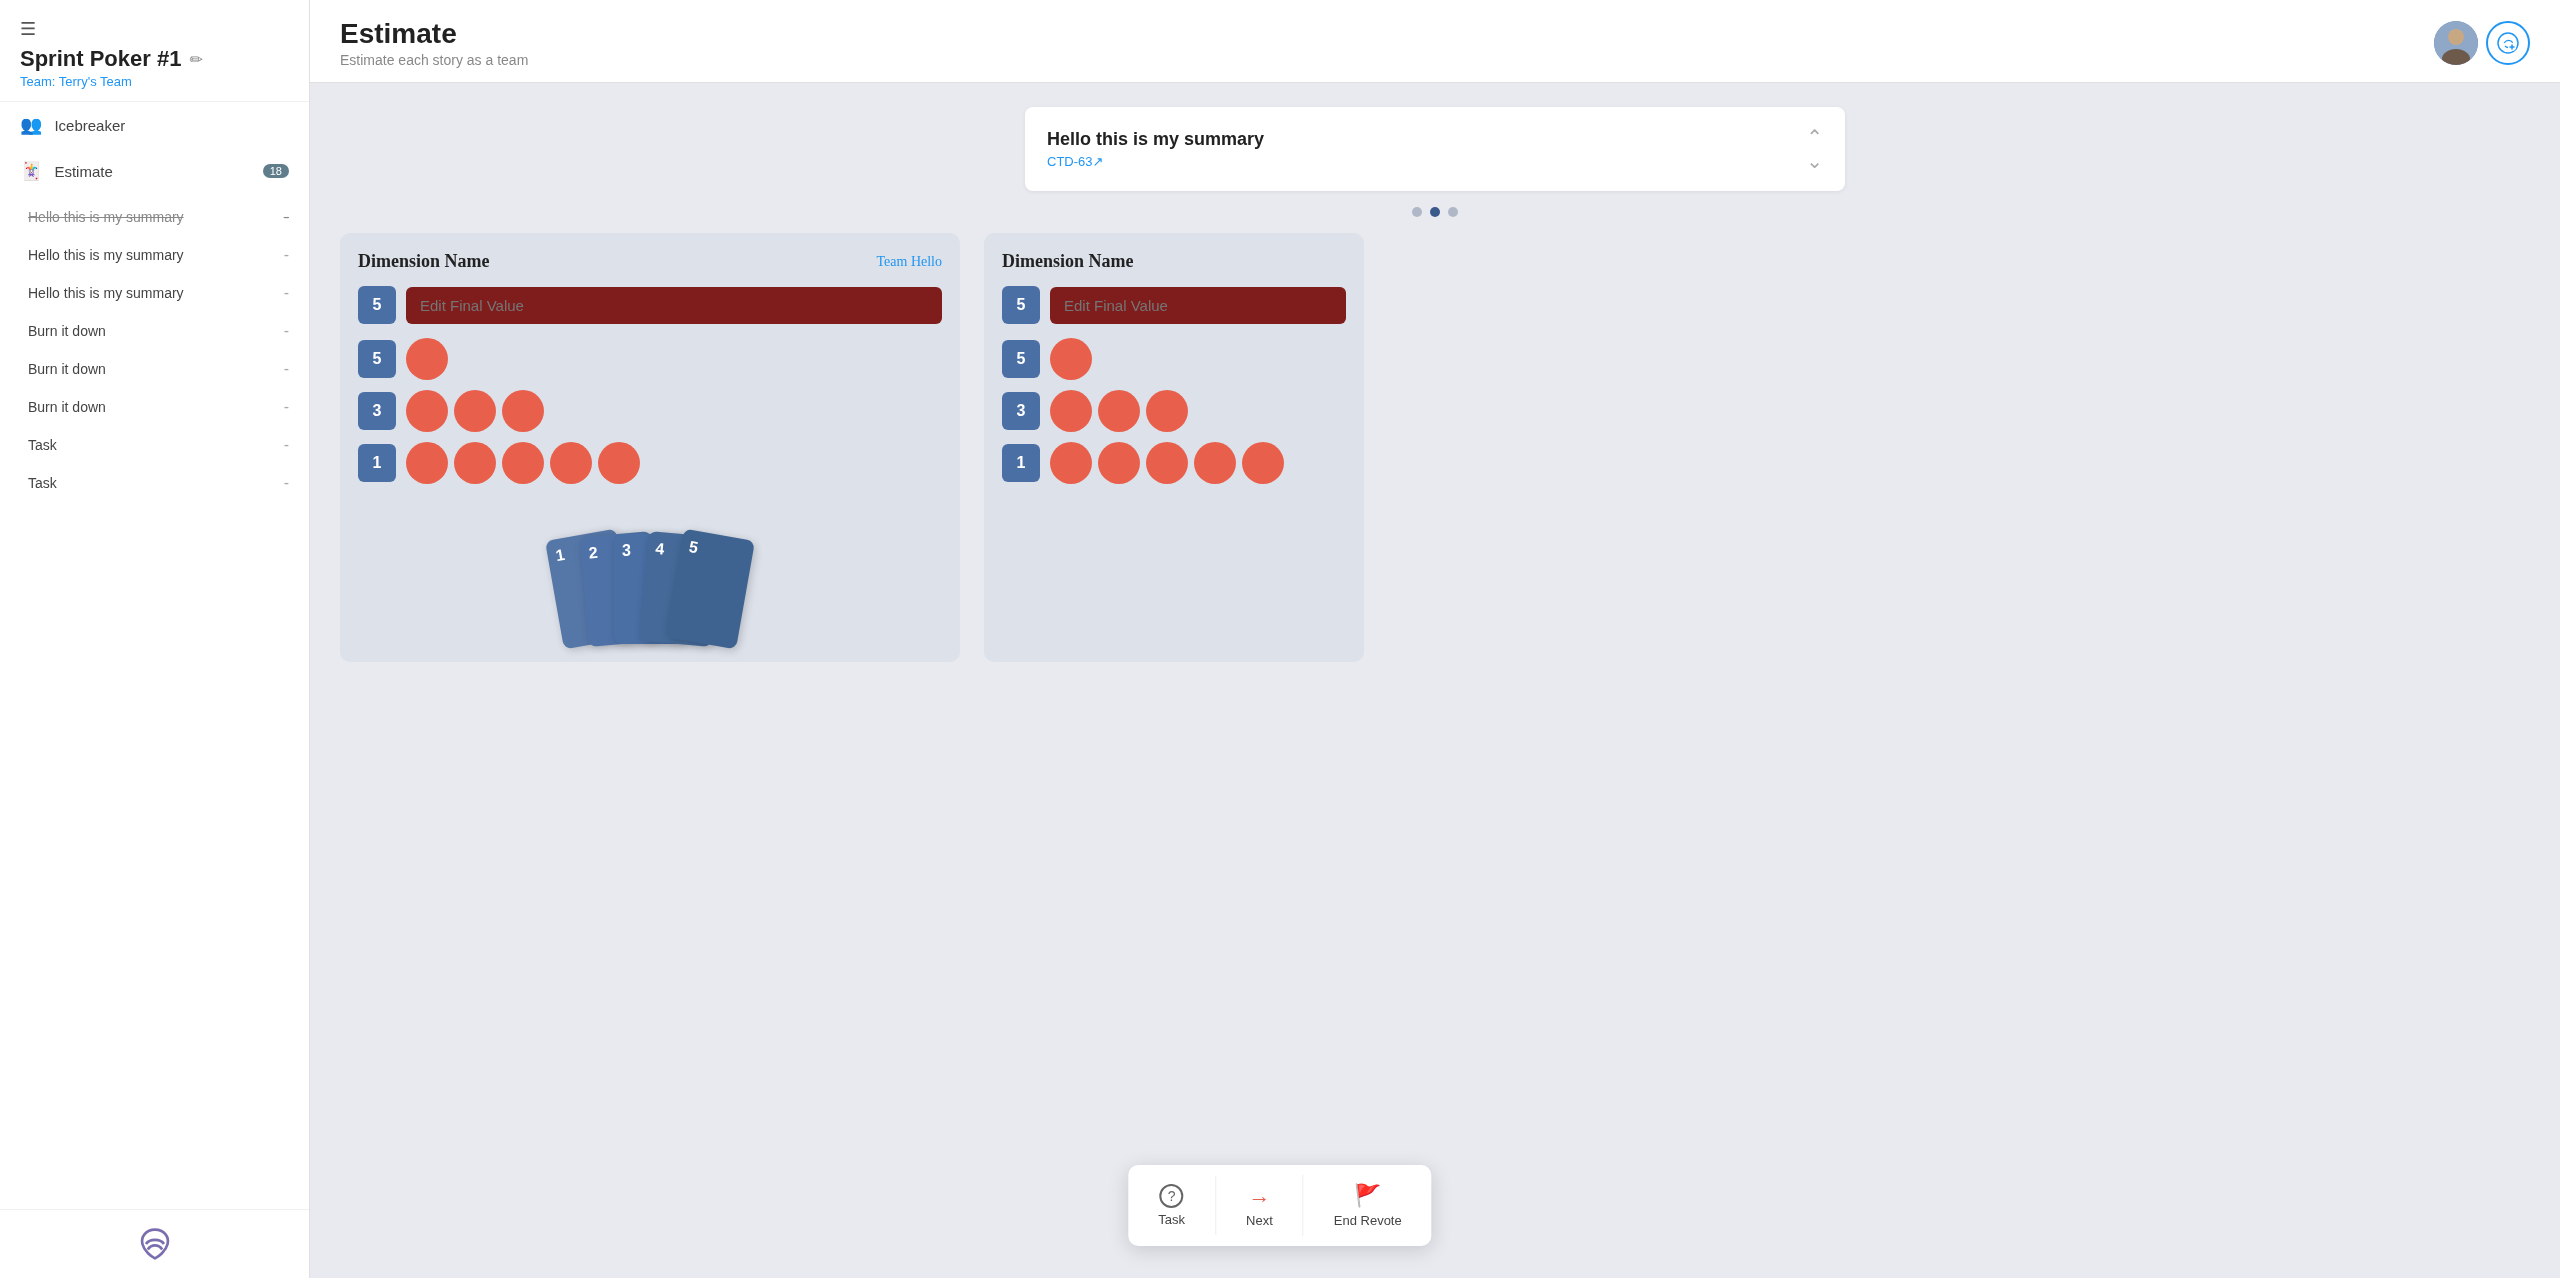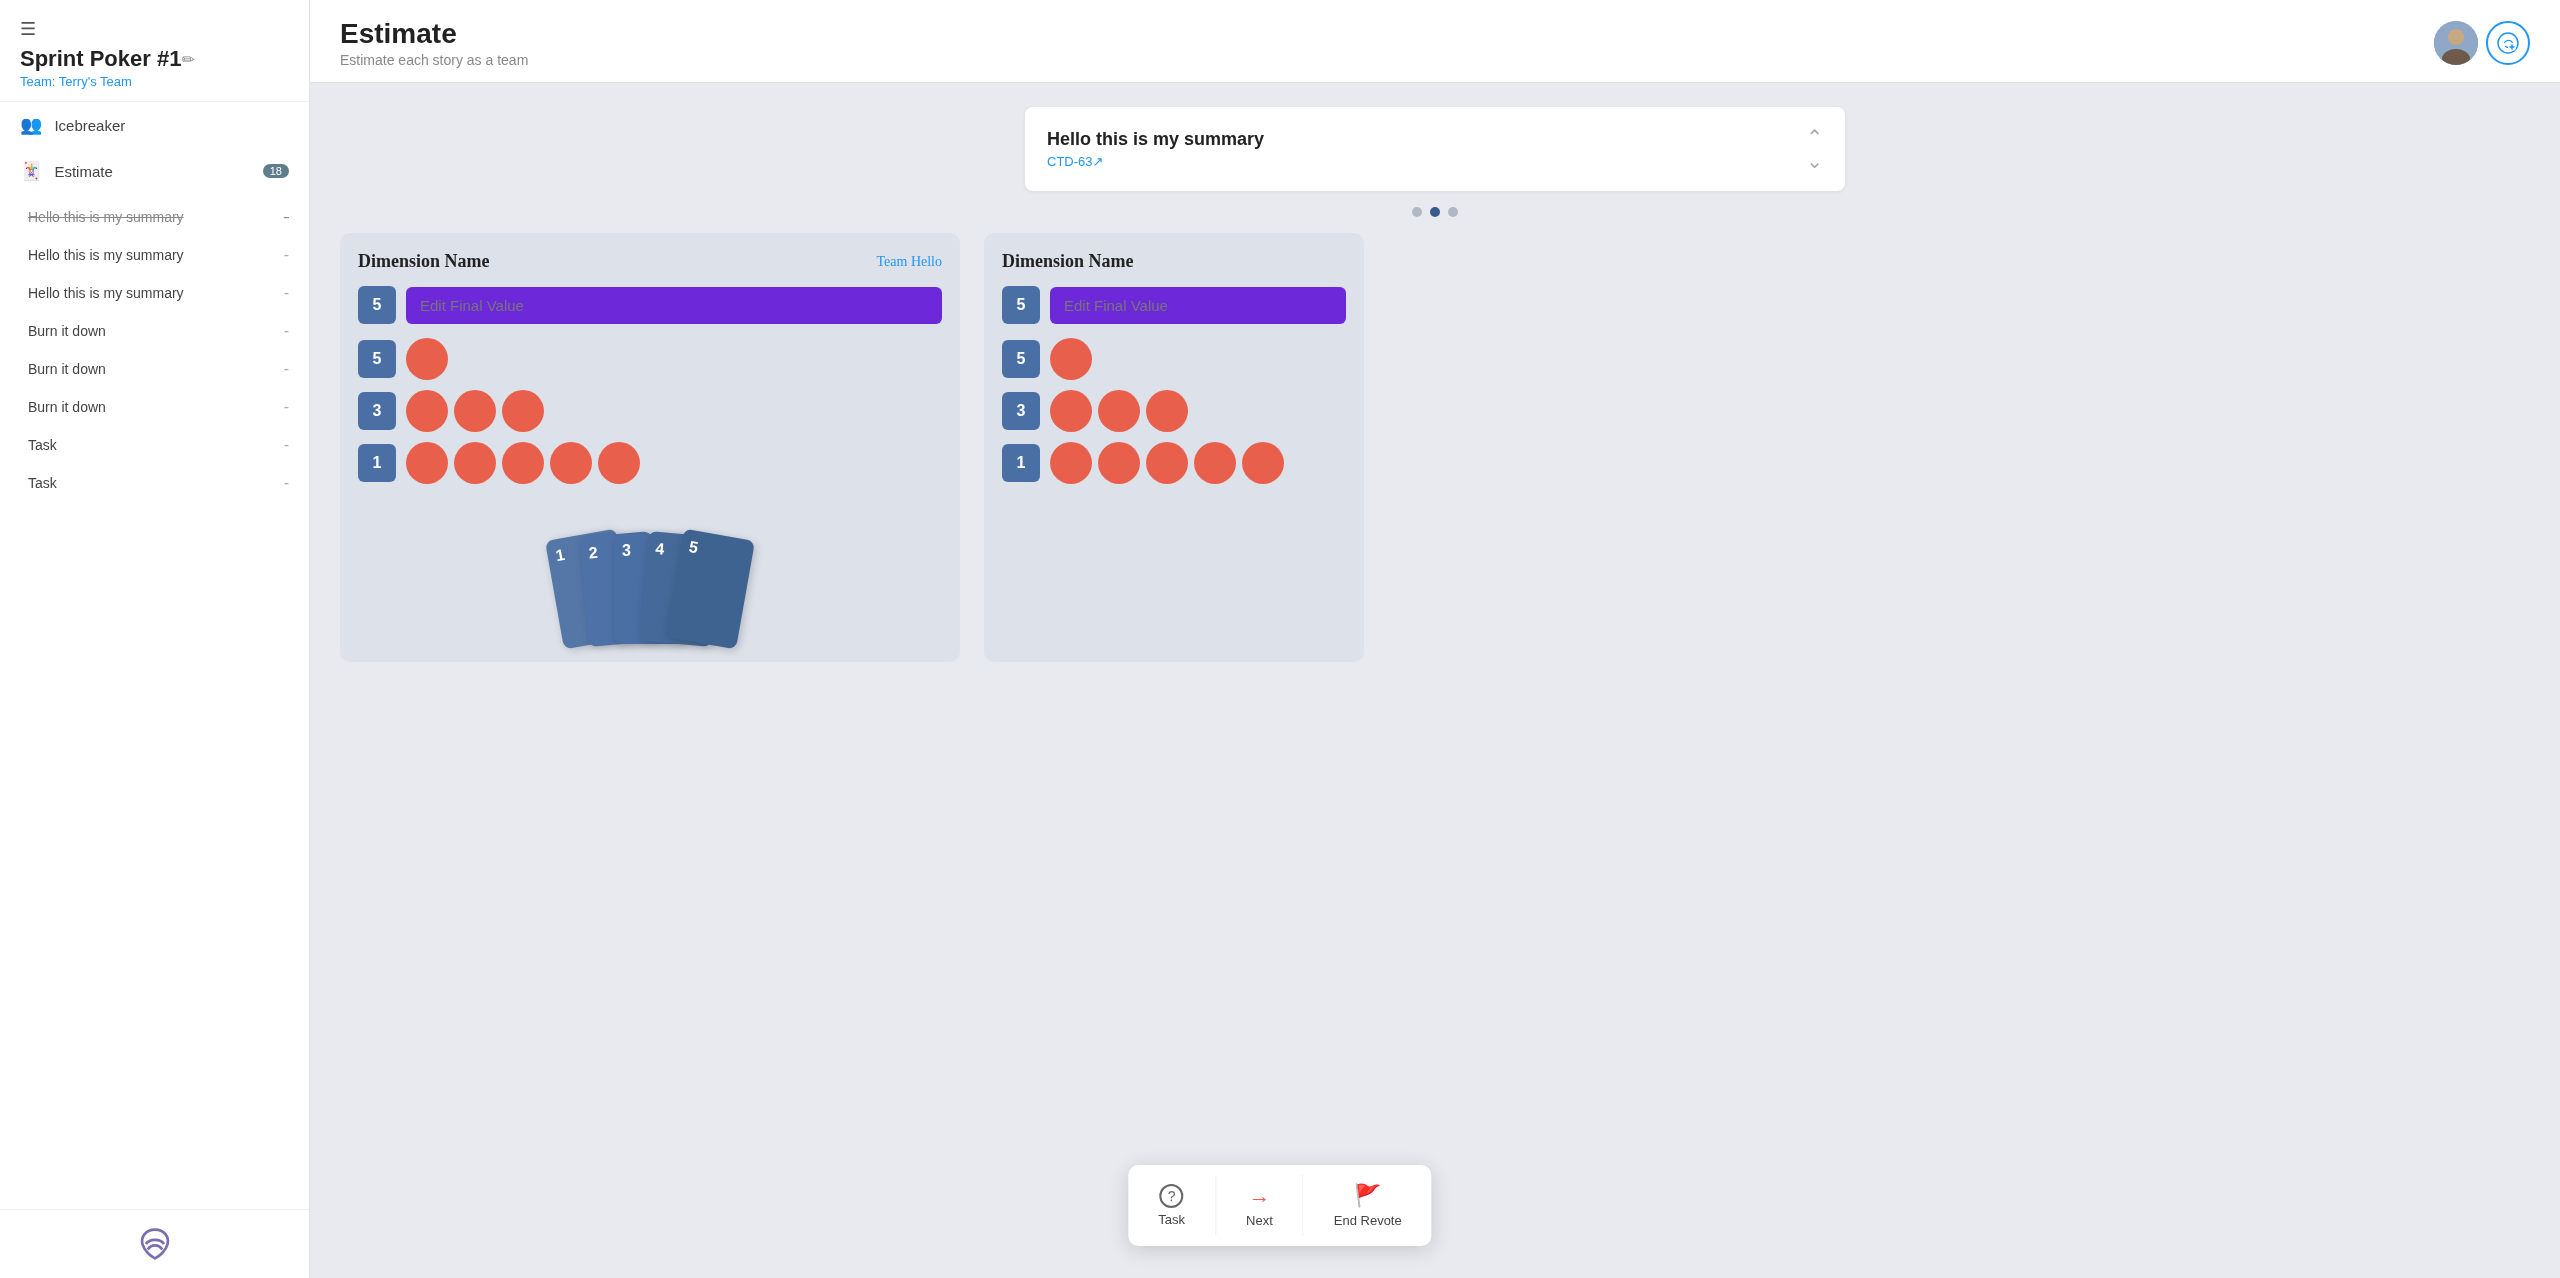--- a/index.html
+++ b/index.html
@@ -22,20 +22,21 @@
     }
     .sidebar-menu-icon {
       color: #555;
       font-size: 18px;
       cursor: pointer;
       margin-bottom: 6px;
     }
     .sidebar-title-row {
       display: flex;
       align-items: center;
+      gap: 8px;
     }
     .sidebar-title {
       font-size: 22px;
       font-weight: 700;
       color: #222;
     }
     .sidebar-edit-icon {
       color: #888;
       font-size: 16px;
       cursor: pointer;
@@ -250,21 +251,21 @@
       height: 38px;
       display: flex;
       align-items: center;
       justify-content: center;
       font-size: 16px;
       font-weight: 700;
       flex-shrink: 0;
     }
     .final-value-input {
       flex: 1;
-      background: #6d28d9;
+      background: #7f1d1d;
       border-radius: 6px;
       padding: 10px 14px;
       font-size: 15px;
       color: #aaa;
       border: none;
       outline: none;
     }
 
     
     .vote-row {

